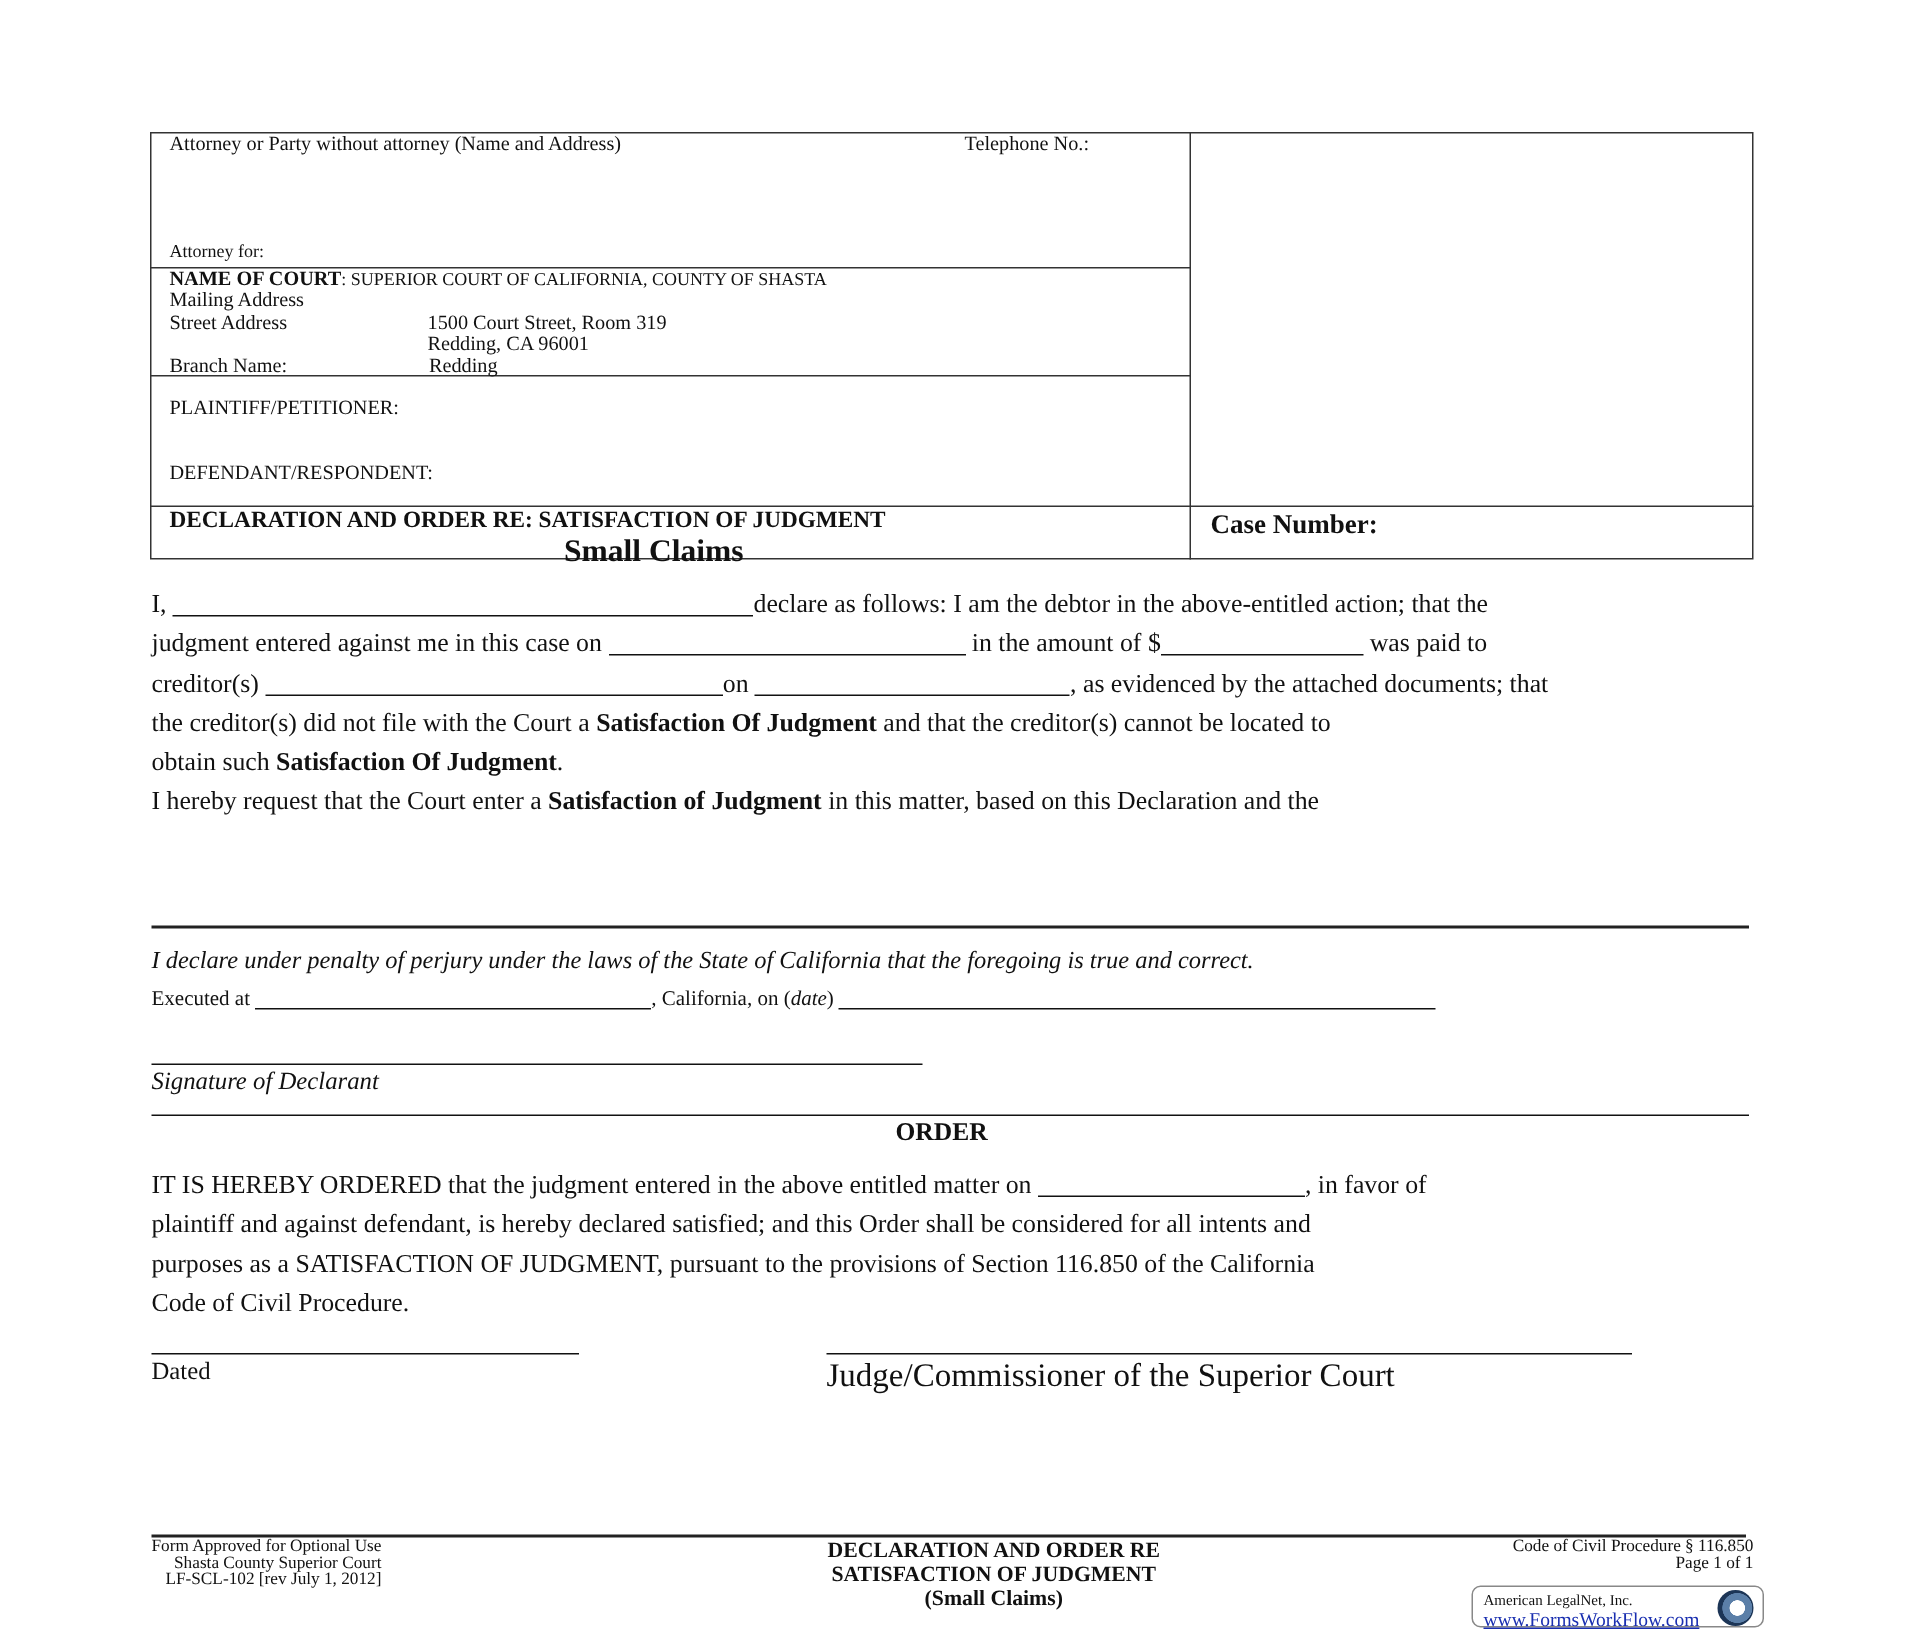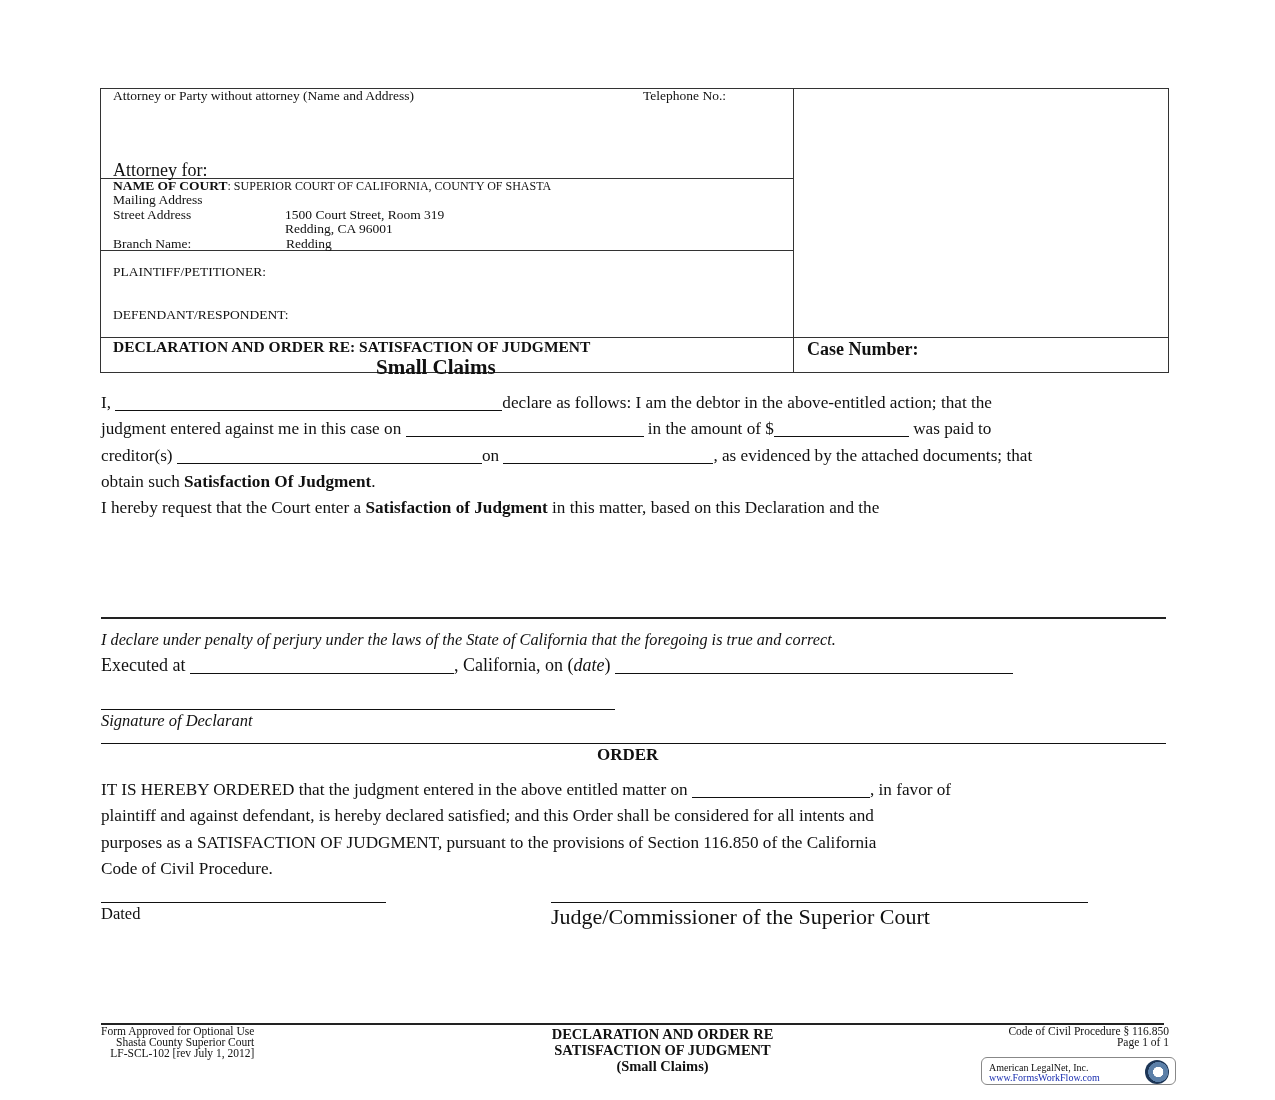--- a/index.html
+++ b/index.html
@@ -18,37 +18,37 @@
   .para { left: 101px; width: 1070px; font-size: 17.2px; line-height: 26.3px; text-align: justify; }
   .ln { white-space: nowrap; }
   .fill { display: inline-block; border-bottom: 1px solid #111; height: 17px; vertical-align: -3px; }
 
   .thickline { background: #222; height: 2px; }
 
   .footer { font-size: 11.5px; line-height: 11px; }
 
   .badge { left: 981px; top: 1057px; width: 195px; height: 28px; border: 1px solid #888; border-radius: 6px; box-sizing: border-box; background: #fff; }
   .badge .t1 { position: absolute; left: 7px; top: 4px; font-size: 10px; font-weight: normal; color: #111; }
-  .badge .t2 { position: absolute; left: 7px; top: 14px; font-size: 10px; color: #1a2fb0; }
+  .badge .t2 { position: absolute; left: 7px; top: 14px; font-size: 13px; color: #1a2fb0; text-decoration: underline; }
   .badge .logo { position: absolute; right: 6px; top: 2px; width: 24px; height: 24px; border-radius: 50%;
                  background: radial-gradient(circle at 55% 50%, #ffffff 0 28%, #5b7fa8 30% 55%, #1c3556 57% 100%); }
 </style>
 </head>
 <body>
 
 <div id="hdr" class="abs"></div>
 <div class="abs vline" style="left:793px; top:88px; height:285px;"></div>
 <div class="abs hline" style="left:100px; top:178px; width:694px;"></div>
 <div class="abs hline" style="left:100px; top:250px; width:694px;"></div>
 <div class="abs hline" style="left:100px; top:337px; width:1069px;"></div>
 
 <div class="abs small" style="left:113px; top:89px;">Attorney or Party without attorney (Name and Address)</div>
 <div class="abs small" style="left:643px; top:89px;">Telephone No.:</div>
 <div class="abs" style="left:113px; top:103px; width:670px; height:56px;"></div>
-<div class="abs" style="left:113px; top:160px; font-size:18px;">Attorney for:</div>
+<div class="abs" style="left:113px; top:160px; font-size:12px;">Attorney for:</div>
 
 <div class="abs small" style="left:113px; top:179px; white-space:nowrap;">
   <span class="b">NAME OF COURT</span><span style="font-size:12px;">:  SUPERIOR COURT OF CALIFORNIA, COUNTY OF SHASTA</span>
 </div>
 <div class="abs small" style="left:113px; top:193px;">Mailing Address</div>
 <div class="abs small" style="left:113px; top:208px;">Street Address</div>
 <div class="abs small" style="left:285px; top:208px;">1500 Court Street, Room 319</div>
 <div class="abs small" style="left:285px; top:222px;">Redding, CA 96001</div>
 <div class="abs small" style="left:113px; top:237px;">Branch Name:</div>
 <div class="abs small" style="left:286px; top:237px;">Redding</div>
@@ -65,32 +65,35 @@
   <div class="ln">
     <span>I, </span><span class="fill" style="width:387px;"></span><span>declare as follows:  I am the debtor in the above-entitled action; that the</span>
   </div>
   <div class="ln">
     <span>judgment entered against me in this case on </span><span class="fill" style="width:238px;"></span><span> in the amount of $</span><span class="fill" style="width:135px;"></span><span> was paid to</span>
   </div>
   <div class="ln">
     <span>creditor(s) </span><span class="fill" style="width:305px;"></span><span>on </span><span class="fill" style="width:210px;"></span><span>, as evidenced by the attached documents; that</span>
   </div>
   <div class="ln">
+    <span>the creditor(s) did not file with the Court a </span><span class="b">Satisfaction Of Judgment</span><span> and that the creditor(s) cannot be located to</span>
+  </div>
+  <div class="ln">
     <span>obtain such </span><span class="b">Satisfaction Of Judgment</span><span>.</span>
   </div>
   <div class="ln">
     <span>I hereby request that the Court enter a </span><span class="b">Satisfaction of Judgment</span><span> in this matter, based on this Declaration and the</span>
   </div>
 </div>
 
 <div class="abs thickline" style="left:101px; top:617px; width:1065px;"></div>
 
 <div class="abs i" style="left:101px; top:630px; font-size:16.3px;">I declare under penalty of perjury under the laws of the State of California that the foregoing is true and correct.</div>
 
-<div class="abs ln" style="left:101px; top:655px; font-size:18px;">
+<div class="abs ln" style="left:101px; top:655px; font-size:14px;">
   <span>Executed at </span><span class="fill" style="width:264px;"></span><span>, California, on (</span><span class="i">date</span><span>) </span><span class="fill" style="width:398px;"></span>
 </div>
 
 <div class="abs hline" style="left:101px; top:709px; width:514px; background:#111;"></div>
 <div class="abs i" style="left:101px; top:711px; font-size:16.5px;">Signature of Declarant</div>
 
 <div class="abs hline" style="left:101px; top:743px; width:1065px; background:#111;"></div>
 
 <div class="abs b" style="left:597px; top:745px; font-size:17px;">ORDER</div>
 

